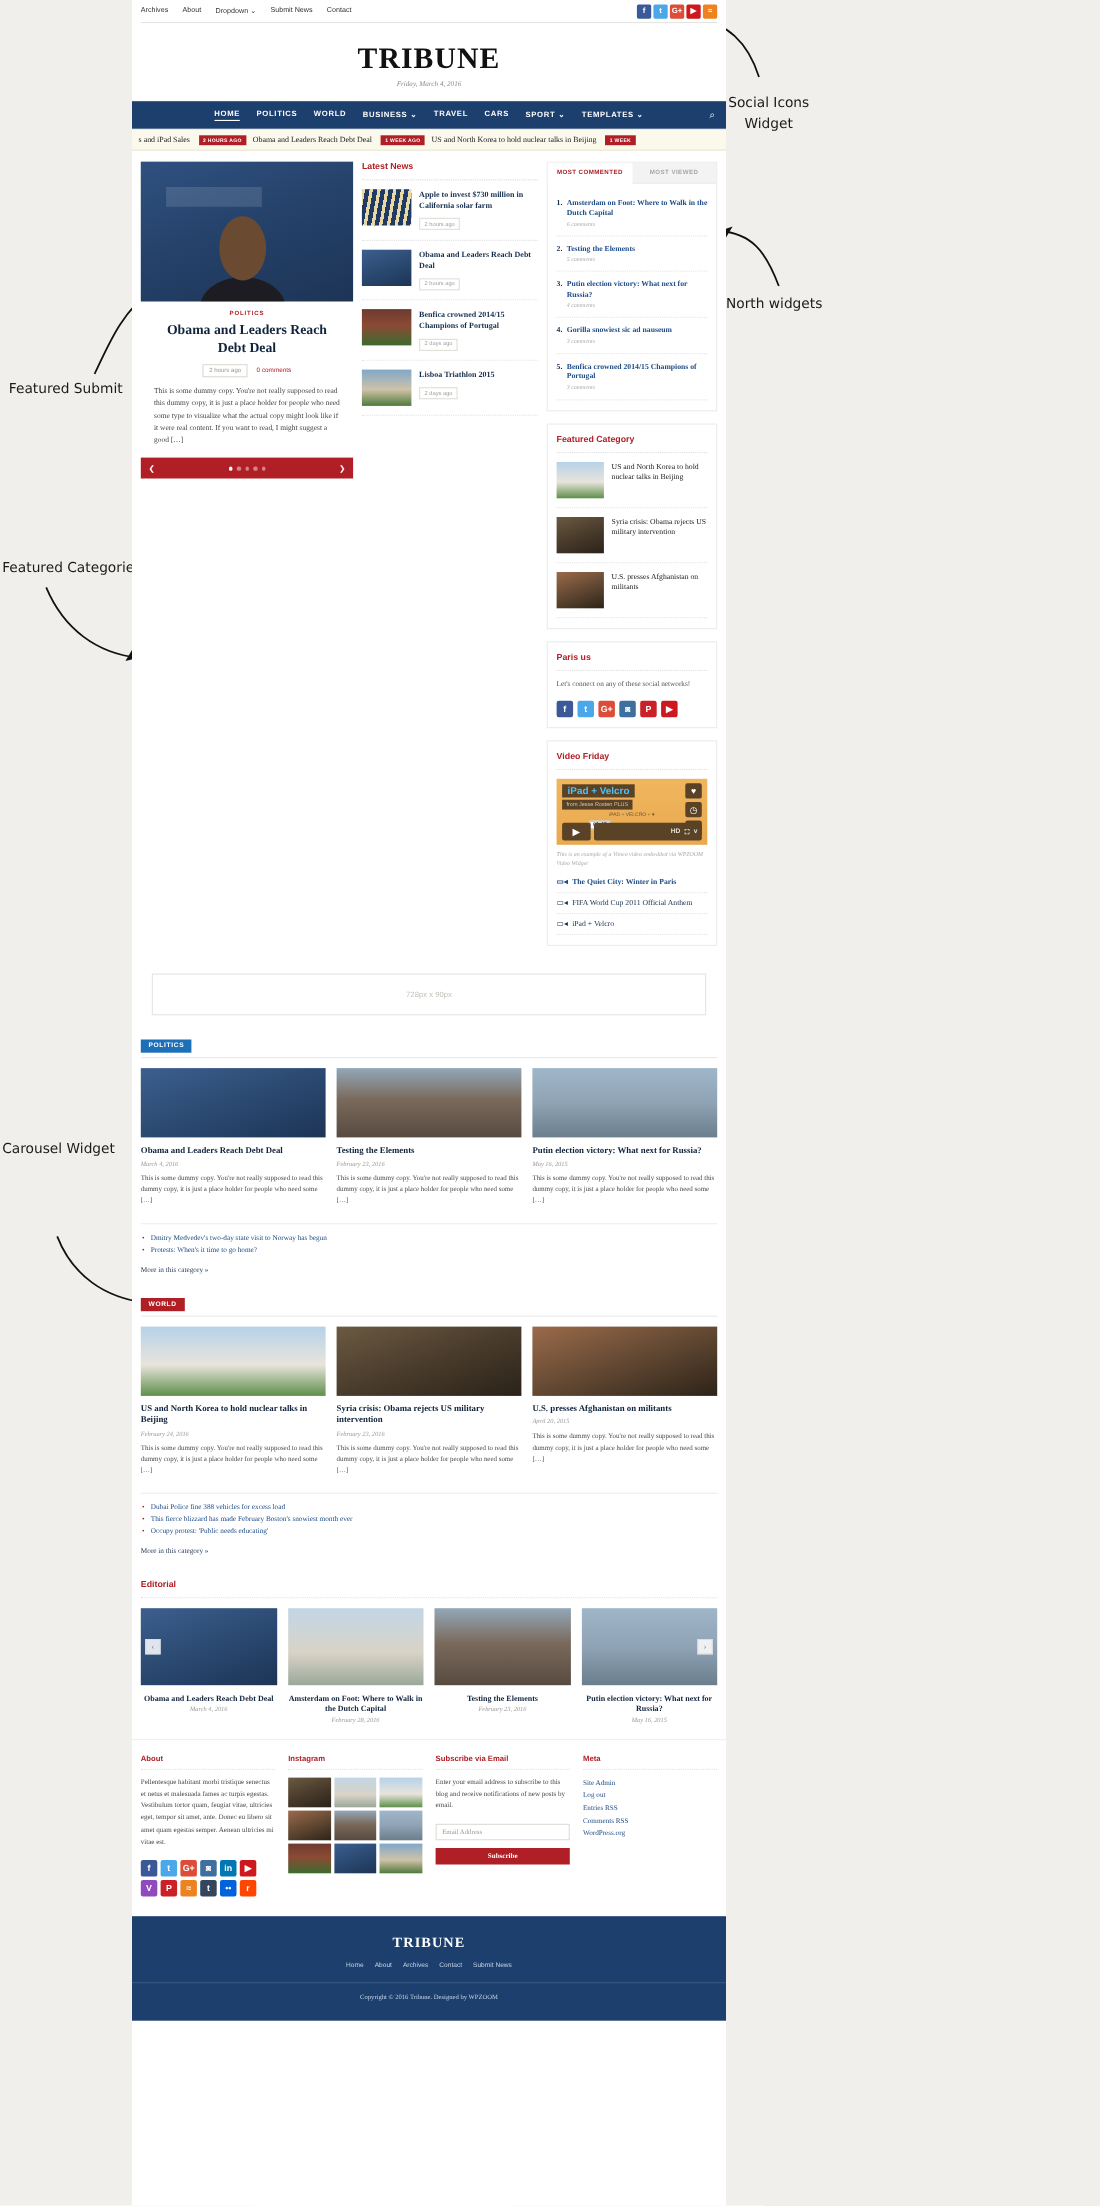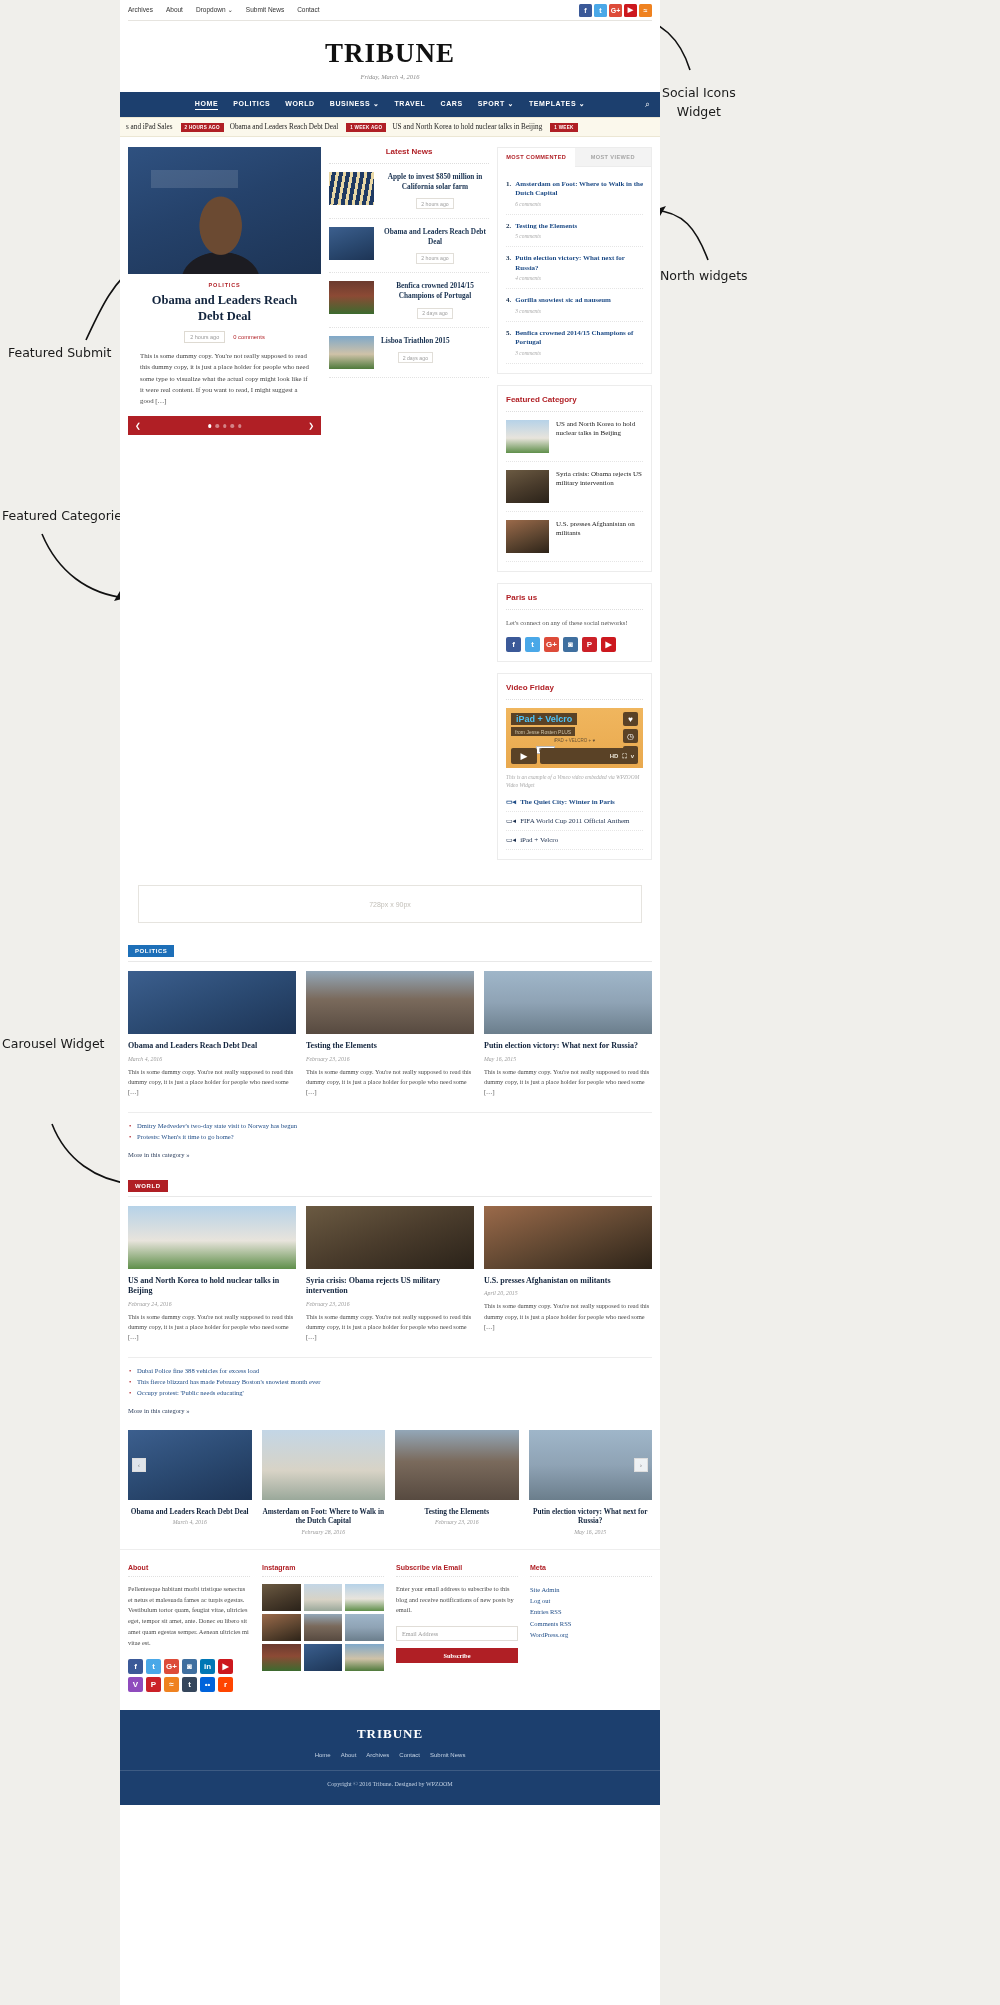--- a/index.html
+++ b/index.html
@@ -37,21 +37,21 @@
   
   .ticker { background: #fbf8ec; border-top: 1px solid #ece7d4; border-bottom: 1px solid #ece7d4;
             height: 20px; display: flex; align-items: center; overflow: hidden; padding: 0 6px; gap: 8px; font-size: 7px; }
   .tk-item { display: flex; align-items: center; gap: 6px; white-space: nowrap; }
   .tk-badge { background: #b01f25; color: #fff; font-size: 4.6px; font-weight: bold; padding: 2px 4px;
               font-family: "Liberation Sans", sans-serif; letter-spacing: .3px; }
   .tk-title { color: #1b1b1b; font-size: 7.2px; }
   
   .content { display: flex; padding: 10px 8px 0; gap: 8px; }
   .col-slider { width: 193px; }
-  .col-latest { width: 160px; text-align: center; }
+  .col-latest { width: 160px; }
   .col-side { width: 155px; }
   
   .slide-img { width: 100%; height: 127px; background: #2b4a72; position: relative; overflow: hidden; }
   .obama { position: absolute; inset: 0;
     background:
       radial-gradient(ellipse 40px 55px at 48% 62%, #6b4a32 0%, #6b4a32 52%, transparent 54%),
       radial-gradient(ellipse 55px 40px at 48% 105%, #1c1c22 0%, #1c1c22 70%, transparent 72%),
       linear-gradient(160deg, #2f5180 0%, #25426b 45%, #1d3455 100%);
   }
   .obama:after { content:""; position:absolute; left: 12%; top: 18%; width: 45%; height: 14%;
@@ -296,21 +296,21 @@
       </div>
     </div>
 
     <div class="col-latest">
       <div class="wtitle">Latest News</div>
       <div class="wsep"></div>
       <div id="latest-list">
           <div class="ln-item">
      <div class="ln-thumb" style="background:repeating-linear-gradient(100deg,#e9d8a6 0px,#e9d8a6 3px,#1f3a63 3px,#1f3a63 7px)"></div>
      <div>
-       <div class="ln-h">Apple to invest $850 million in California solar farm</div>
+       <div class="ln-h">Apple to invest $730 million in California solar farm</div>
        <div class="ln-time">2 hours ago</div>
      </div>
    </div>
           <div class="ln-item">
      <div class="ln-thumb" style="background:linear-gradient(160deg,#3c5f8e 0%,#2b4a72 50%,#1d3455 100%)"></div>
      <div>
        <div class="ln-h">Obama and Leaders Reach Debt Deal</div>
        <div class="ln-time">2 hours ago</div>
      </div>
    </div>
@@ -515,20 +515,23 @@
     <ul class="catlist">
       <li>Dubai Police fine 388 vehicles for excess load</li>
           <li>This fierce blizzard has made February Boston's snowiest month ever</li>
           <li>Occupy protest: 'Public needs educating'</li>
     </ul>
     <div class="more">More in this category »</div>
   </div>
     </div>
 
   <div class="catblk">
+    <div class="catbar" style="border-bottom:1px dotted #ddd;">
+      <span class="wtitle">Editorial</span>
+    </div>
     <div class="carousel" id="carousel">
       <div class="carnav" style="left:4px;">‹</div>
       <div class="carnav" style="right:4px;">›</div>
     <div class="car">
      <div class="car-img" style="background:linear-gradient(160deg,#3c5f8e 0%,#2b4a72 50%,#1d3455 100%)"></div>
      <div class="car-t">Obama and Leaders Reach Debt Deal</div>
      <div class="car-d">March 4, 2016</div>
    </div>
         <div class="car">
      <div class="car-img" style="background:linear-gradient(180deg,#c3d6e6 0%,#d8d3c6 58%,#9aa89a 100%)"></div>

